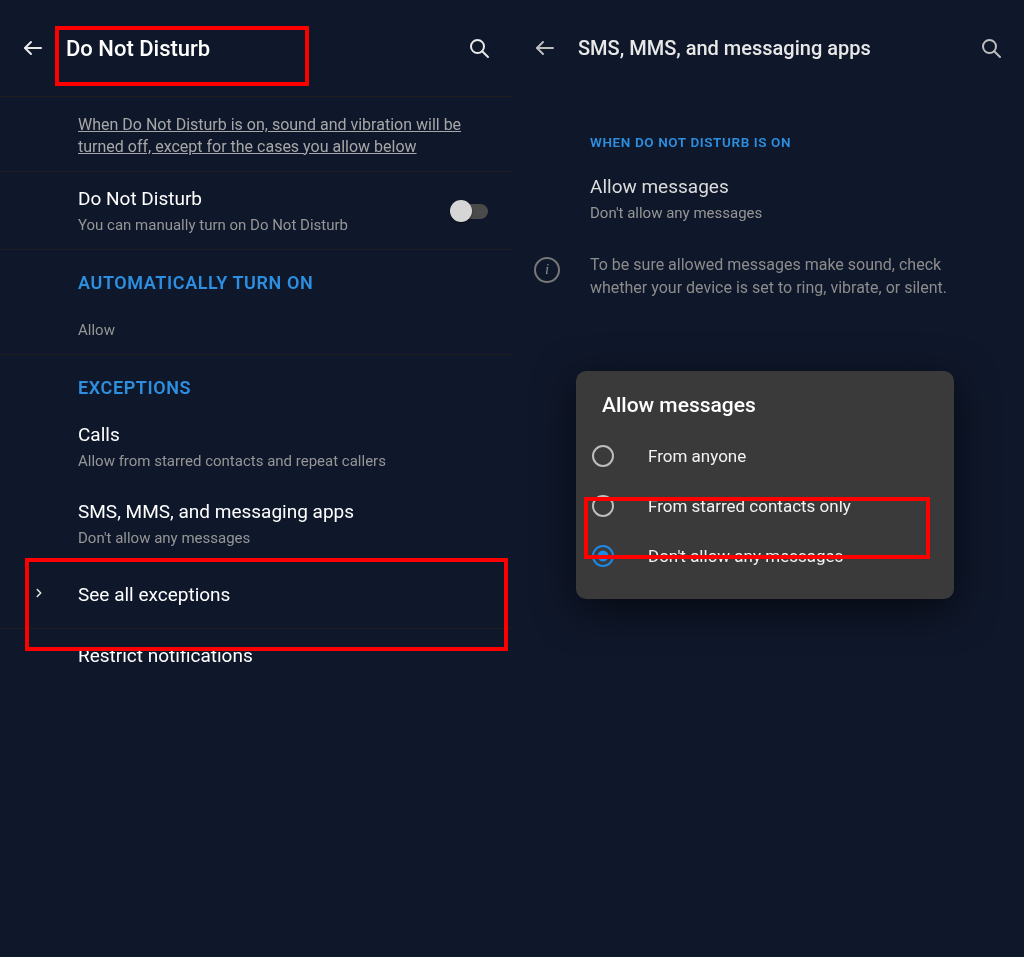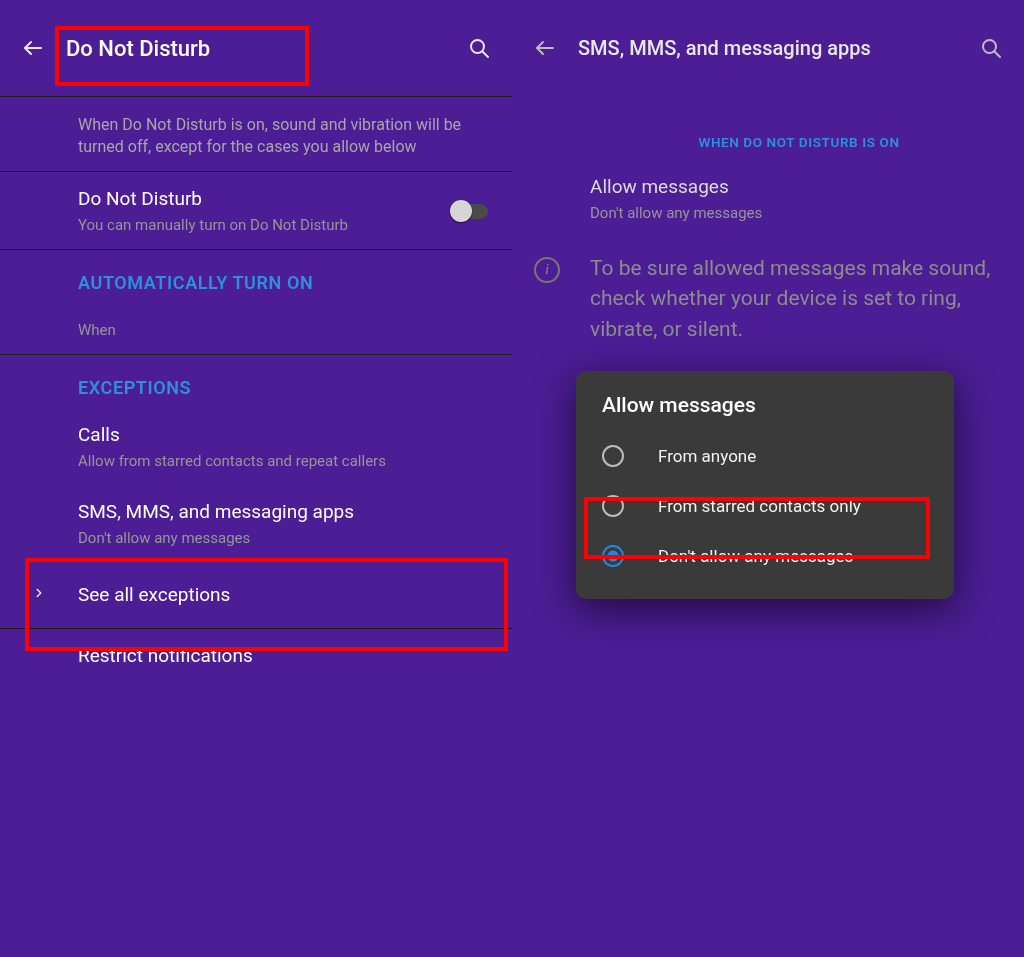--- a/index.html
+++ b/index.html
@@ -1,31 +1,31 @@
 <!DOCTYPE html>
 <html><head>
 <meta charset="utf-8">
 <style>
   * { box-sizing: border-box; margin: 0; padding: 0; }
   html, body { width: 1024px; height: 957px; background: #000; font-family: Roboto, "Segoe UI", Arial, sans-serif; color: #e3e3e3; overflow: hidden; }
   #wrap { display: flex; width: 1024px; height: 957px; }
-  .pane { width: 512px; height: 957px; position: relative; background: #4c1d95; }
+  .pane { width: 512px; height: 957px; position: relative; background: #0f172a; }
 
   
   .header { display: flex; align-items: center; height: 96px; padding: 0 18px; }
   .back-arrow { width: 30px; height: 30px; display:flex; align-items:center; justify-content:center; margin-right: 18px; color:#e8e8e8; cursor:pointer; }
   .title { font-size: 22px; font-weight: 500; color: #fff; flex: 1; }
   .search { width: 30px; height: 30px; display:flex; align-items:center; justify-content:center; color:#e8e8e8; cursor:pointer; }
 
   .divider { height: 1px; background: #1e1e1e; margin: 0; }
 
   .row { padding: 14px 16px 14px 78px; position: relative; }
   .row .primary { font-size: 19px; color: #fff; font-weight: 400; line-height: 1.35; }
   .row .secondary { font-size: 15px; color: #969696; margin-top: 3px; line-height: 1.35; }
-  .row.desc .secondary { font-size: 16px; color:#a7a7a7; }
+  .row.desc .secondary { font-size: 16px; color:#a7a7a7;text-decoration:underline; }
 
   .section-header { padding: 22px 16px 10px 78px; font-size: 18px; font-weight: 600; letter-spacing: 0.6px; color: #2d8fe0; }
   .section-header2 { padding: 22px 16px 10px 78px; font-size: 13.5px; font-weight: 600; letter-spacing: 0.6px; color: #2d8fe0; }
 
   
   .switch { position: absolute; right: 22px; top: 50%; transform: translateY(-50%); width: 40px; height: 22px; }
   .switch .track { width: 36px; height: 15px; background: #4a4a4a; border-radius: 10px; position: absolute; top: 4px; left: 2px; }
   .switch .thumb { width: 22px; height: 22px; background: #d6d6d6; border-radius: 50%; position: absolute; left: 0; top: 0; box-shadow: 0 1px 2px rgba(0,0,0,0.5); }
 
   
@@ -33,26 +33,26 @@
 
   
   .hl { position: absolute; border: 4px solid #ff0000; pointer-events: none; z-index: 50; }
 
   
   .title-r { font-size: 20px; font-weight: 500; color: #e8e8e8; flex: 1; }
 
   
   .info-row { display:flex; align-items:flex-start; padding: 16px 22px 16px 22px; }
   .info-icon { width:26px; height:26px; border:2px solid #777; border-radius:50%; display:flex; align-items:center; justify-content:center; color:#888; font-size:15px; font-family: serif; font-style: italic; margin-right: 30px; margin-top:4px; flex-shrink:0; }
-  .info-text { font-size: 21px; color:#8c8c8c; line-height:1.45; }
+  .info-text { font-size: 16px; color:#8c8c8c; line-height:1.45; }
 
   
   .dialog { position:absolute; left:576px; top:371px; width:378px; background:#3a3a3a; border-radius:10px; box-shadow: 0 10px 40px rgba(0,0,0,0.6); padding: 22px 0 18px 0; z-index: 40; }
   .dialog-title { font-size:21px; font-weight:500; color:#fff; padding: 0 26px 14px 26px; }
-  .option { display:flex; align-items:center; padding: 14px 26px; cursor:pointer; position:relative; }
+  .option { display:flex; align-items:center; padding: 14px 16px; cursor:pointer; position:relative; }
   .radio { width:22px; height:22px; border:2.5px solid #bdbdbd; border-radius:50%; margin-right: 34px; flex-shrink:0; position:relative; }
   .radio.selected { border-color:#1e88e5; }
   .radio.selected::after { content:""; position:absolute; left:50%; top:50%; transform:translate(-50%,-50%); width:11px; height:11px; background:#1e88e5; border-radius:50%; }
   .opt-label { font-size:17px; color:#f2f2f2; }
 
   
   svg { display:block; }
 </style>
 </head>
 <body>
@@ -87,21 +87,21 @@
       <div class="secondary">You can manually turn on Do Not Disturb</div>
       <div class="switch">
         <div class="track"></div>
           <div class="thumb"></div>
       </div>
     </div>
     <div class="divider"></div>
 
     <div class="section-header">AUTOMATICALLY TURN ON</div>
     <div class="row">
-      <div class="secondary">When</div>
+      <div class="secondary">Allow</div>
     </div>
     <div class="divider"></div>
 
     <div class="section-header">EXCEPTIONS</div>
     <div class="row">
       <div class="primary">Calls</div>
       <div class="secondary">Allow from starred contacts and repeat callers</div>
     </div>
     <div class="row">
       <div class="primary">SMS, MMS, and messaging apps</div>
@@ -138,21 +138,21 @@
       </span>
       <span class="title-r">SMS, MMS, and messaging apps</span>
       <span class="search" style="color:#bdbdbd;">
         <svg width="24" height="24" viewBox="0 0 24 24" fill="none" stroke="currentColor" stroke-width="2" stroke-linecap="round">
             <circle cx="10.5" cy="10.5" r="6.5"></circle>
             <line x1="21" y1="21" x2="15.2" y2="15.2"></line>
           </svg>
       </span>
     </div>
 
-    <div class="section-header2" style="padding-top:38px;text-align:center;">WHEN DO NOT DISTURB IS ON</div>
+    <div class="section-header2" style="padding-top:38px;">WHEN DO NOT DISTURB IS ON</div>
 
     <div class="row">
       <div class="primary" style="color:#dcdcdc;">Allow messages</div>
       <div class="secondary">Don't allow any messages</div>
     </div>
 
     <div class="info-row">
       <div class="info-icon">i</div>
       <div class="info-text">To be sure allowed messages make sound, check whether your device is set to ring, vibrate, or silent.</div>
     </div>

